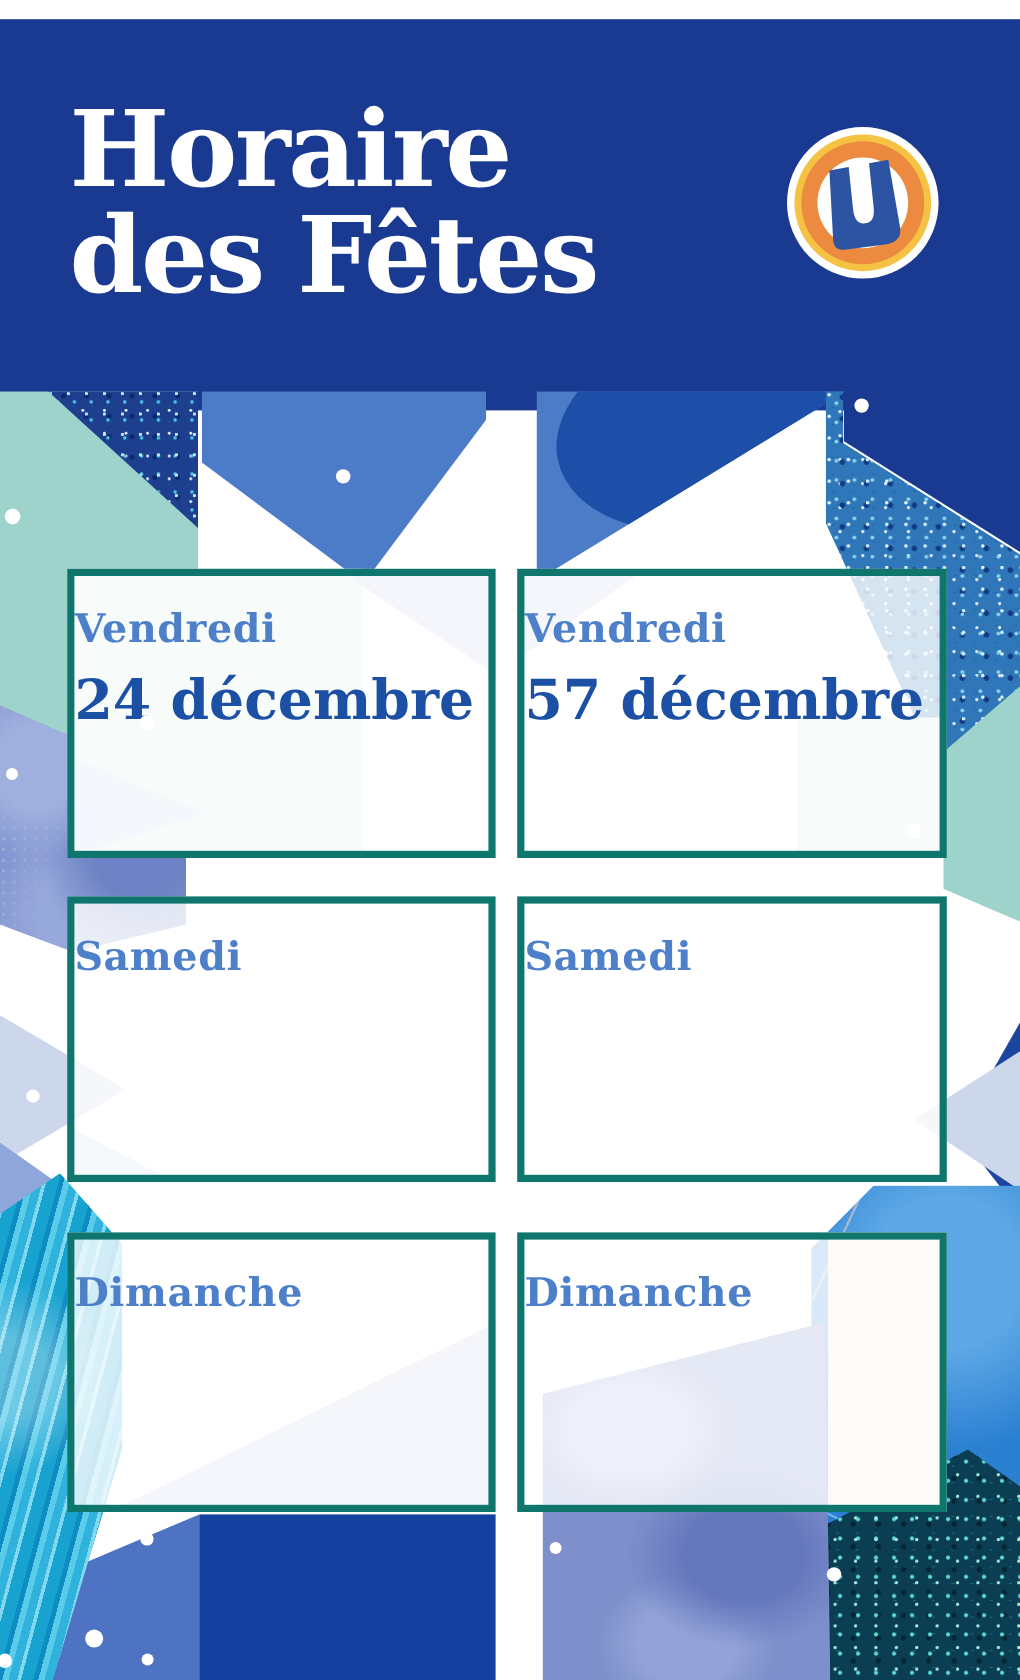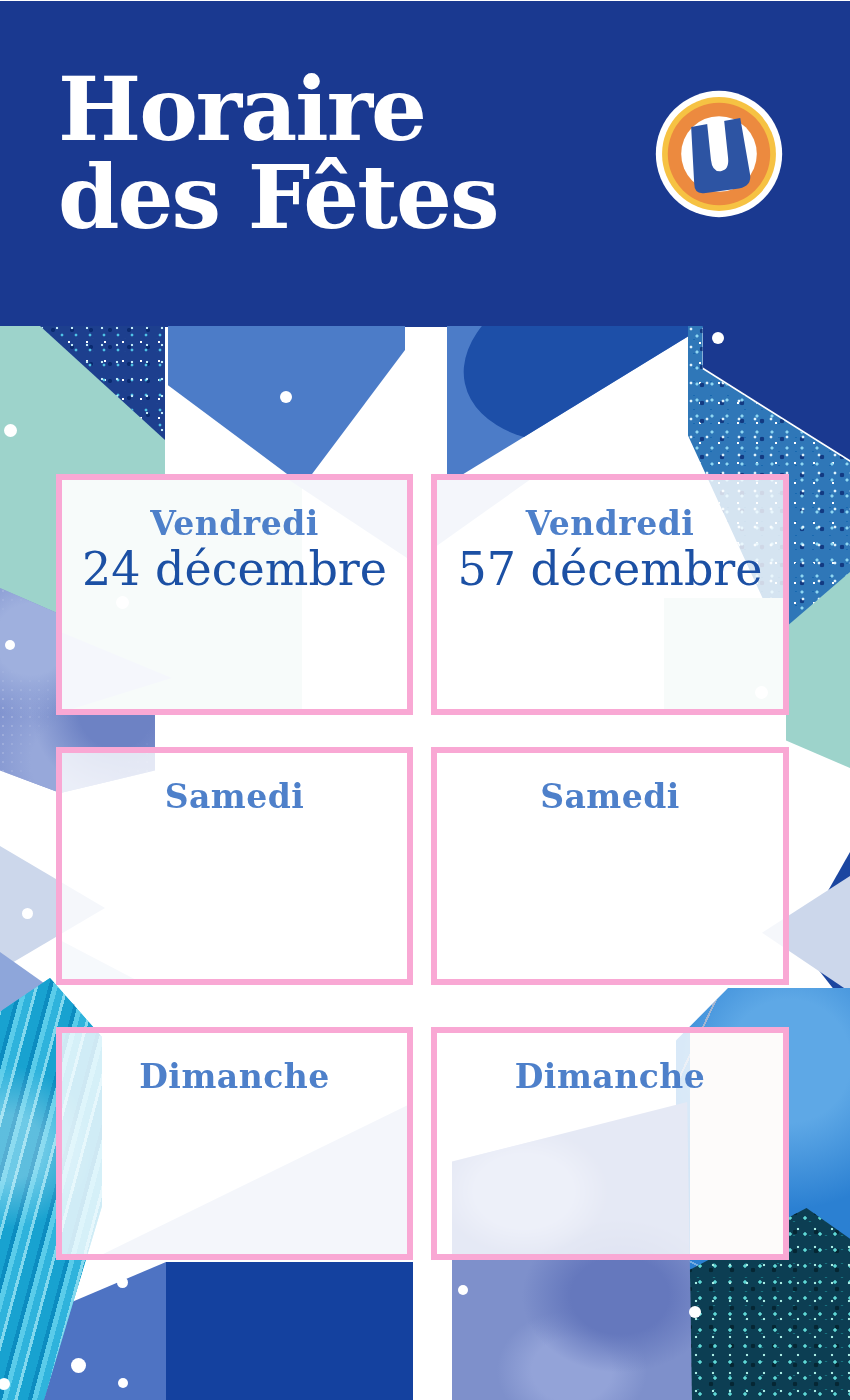--- a/index.html
+++ b/index.html
@@ -3,21 +3,21 @@
 <meta charset="utf-8">
 <style>
   html,body{margin:0;padding:0;background:#666;}
   .poster{
     position:relative; width:850px; height:1400px; overflow:hidden;
     background:#ffffff; font-family:"DejaVu Serif", serif;
   }
   .poster *{box-sizing:border-box;}
 
   
-  .header{position:absolute; left:0; top:1px; width:850px; height:326px; background:#1a3990;}
+  .header{position:absolute; left:0; top:16px; width:850px; height:326px; background:#1a3990;}
   .title-block{position:absolute; left:58px; top:64px; color:#ffffff; font-weight:bold;
     font-size:88px; line-height:1.0; letter-spacing:-2px;}
   .logo-svg{position:absolute; left:652px; top:86px; width:134px; height:134px;}
 
   
   .collage{position:absolute; left:0; top:326px; width:850px; height:1074px;}
   .sh{position:absolute;}
 
   .sh-teal-left{left:0; top:0; width:165px; height:410px; background:#9dd3cb;
     clip-path:polygon(0 0,100% 0,100% 54%,0 100%);}
@@ -105,30 +105,30 @@
     radial-gradient(ellipse 100px 80px at 50% 90%,#93a3d8 0 40%,transparent 75%);}
   .tex-cyan{background-color:#2fb3dc; background-image:
     radial-gradient(circle at 10% 40%,rgba(255,255,255,.30) 0 12%,transparent 30%),
     repeating-linear-gradient(105deg,#2fb3dc 0 7px,#82d8ee 7px 10px,#18a2d0 10px 20px,#0c8cc0 20px 24px,#5accea 24px 29px);}
   .tex-cracked{background-color:#2b80d2; background-image:
     linear-gradient(115deg,transparent 0 14px,rgba(250,250,255,.45) 14px 16px,transparent 16px 40px,rgba(238,205,198,.55) 40px 42px,transparent 42px 70px),
     linear-gradient(28deg,transparent 0 22px,rgba(255,255,255,.35) 22px 24px,transparent 24px 52px),
     radial-gradient(circle at 65% 25%,#5ea8e6 0 25%,transparent 60%);}
 
   
-  .card{position:absolute; border:6px solid #f9a8d4; background:rgba(255,255,255,0.80);
-    text-align:center; padding-top:26px;}
+  .card{position:absolute; border:6px solid #0f766e; background:rgba(255,255,255,0.80);
+    padding-top:26px;}
   .c1{left:56px;  top:474px;  width:357px; height:241px;}
   .c2{left:431px; top:474px;  width:358px; height:241px;}
   .c3{left:56px;  top:747px;  width:357px; height:238px;}
   .c4{left:431px; top:747px;  width:358px; height:238px;}
   .c5{left:56px;  top:1027px; width:357px; height:233px;}
   .c6{left:431px; top:1027px; width:358px; height:233px;}
   .day{font-size:33px; font-weight:bold; color:#4e80ca; letter-spacing:.5px; line-height:1.1;}
-  .date{font-size:46px; font-weight:normal; color:#1c50a4; line-height:1.1; margin-top:2px;}
+  .date{font-size:46px; font-weight:bold; color:#1c50a4; line-height:1.1; margin-top:16px;}
   .date sup{font-size:.55em; position:relative; top:-.45em; vertical-align:baseline;}
 
   
   .dot{position:absolute; background:#ffffff; border-radius:50%;}
 </style>
 </head>
 <body>
 
 <div class="poster">
 

